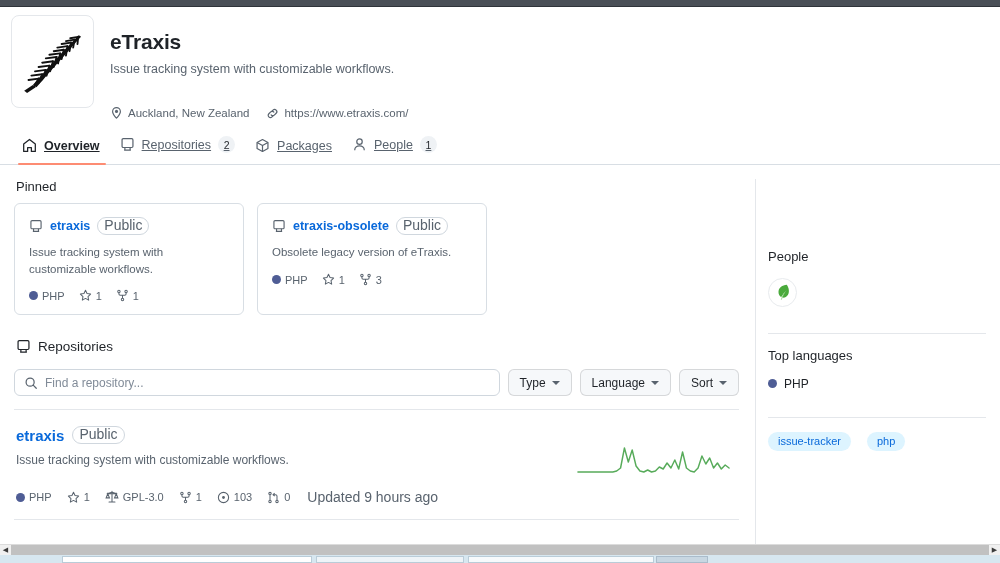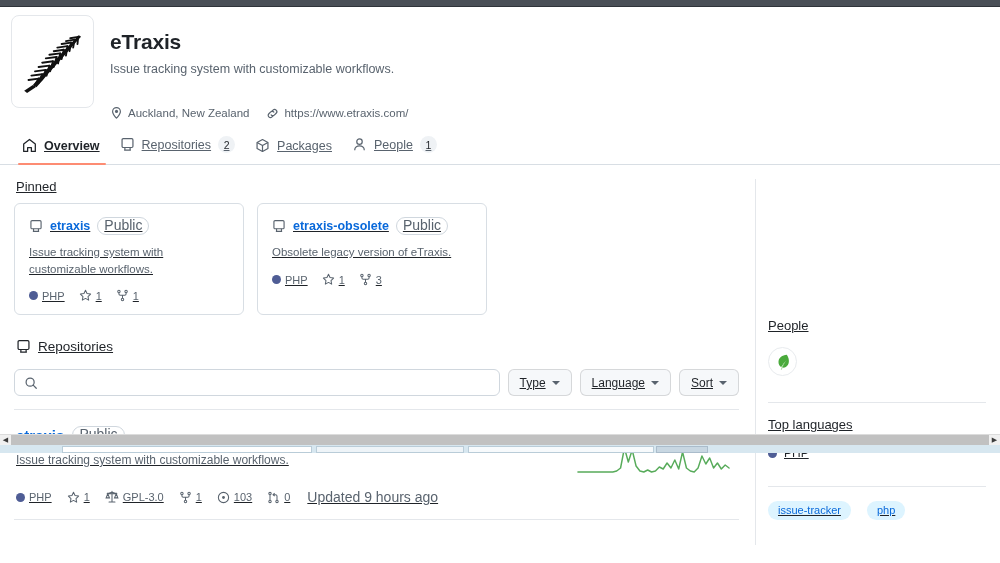--- a/index.html
+++ b/index.html
@@ -3,21 +3,21 @@
 <meta charset="utf-8">
 <style>
   * { box-sizing: border-box; margin: 0; padding: 0; }
   html, body {
     width: 1000px; height: 563px;
     overflow: hidden;
     font-family: "Liberation Sans", sans-serif;
     background: #ffffff;
     color: #1f2328;
   }
-  #screen { position: relative; width: 1000px; height: 453px; background: #ffffff; padding-left: 41px; }
+  #screen { position: relative; width: 1000px; height: 563px; background: #ffffff; padding-left: 41px; }
 
   
   .top-chrome {
     position: absolute; top: 0; left: 0; width: 1000px; height: 7px;
     background: #4a4f57;
     border-bottom: 1px solid #2f333a;
   }
 
   
   .page {
@@ -75,21 +75,21 @@
   }
   .nav-tab svg { flex: none; }
   .tab-count {
     display: inline-flex; align-items: center; justify-content: center;
     min-width: 17px; height: 17px; padding: 0 5px;
     background: #eff2f5; border-radius: 20px;
     font-size: 10.5px; font-weight: normal; color: #1f2328;
   }
 
   
-  .content { display: flex; align-items: flex-end; text-decoration: underline; }
+  .content { display: flex; align-items: center; }
   .col-main { width: 755px; flex: none; padding: 0 16px 0 14px; }
   .col-side { width: 245px; flex: none; padding: 0 14px 0 8px; }
   .col-divider {
     position: absolute; left: 755px; top: 172px; width: 1px; height: 366px;
     background: #e4e7eb;
   }
 
   
   .section-title {
     font-size: 13px; color: #1f2328; padding: 14px 0 9px 2px;
@@ -415,20 +415,21 @@
           </svg>
           <span>Repositories</span>
         </div>
 
         <div class="repo-toolbar">
           <div class="search-box">
             <svg width="14" height="14" viewBox="0 0 16 16" fill="none" stroke="#59636e" stroke-width="1.4" stroke-linecap="round">
               <circle cx="7" cy="7" r="4.6"></circle>
                 <path d="M10.5 10.5 14 14"></path>
             </svg>
+            <input type="text" placeholder="Find a repository..." style="">
           </div>
           <div class="filter-btn">
             <span>Type</span>
             <span class="caret"></span>
           </div>
           <div class="filter-btn">
             <span>Language</span>
             <span class="caret"></span>
           </div>
           <div class="filter-btn">

